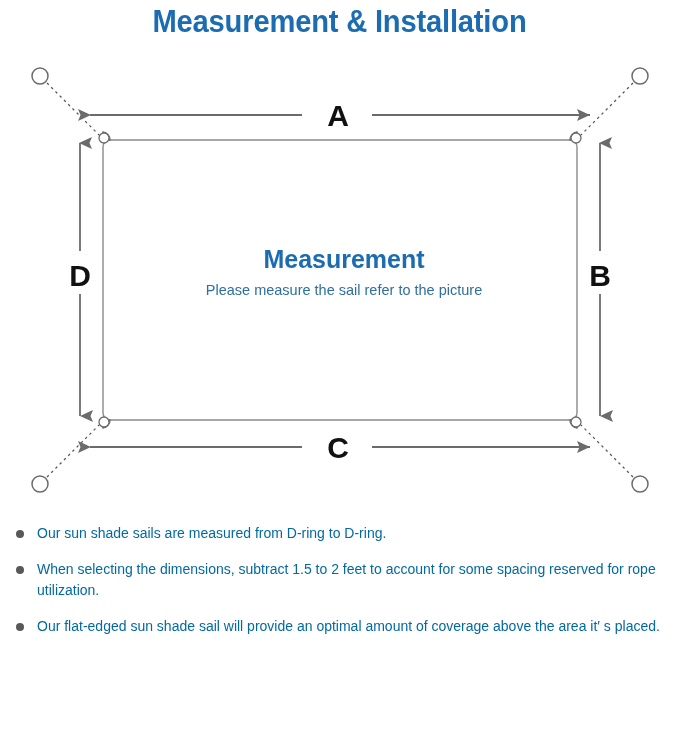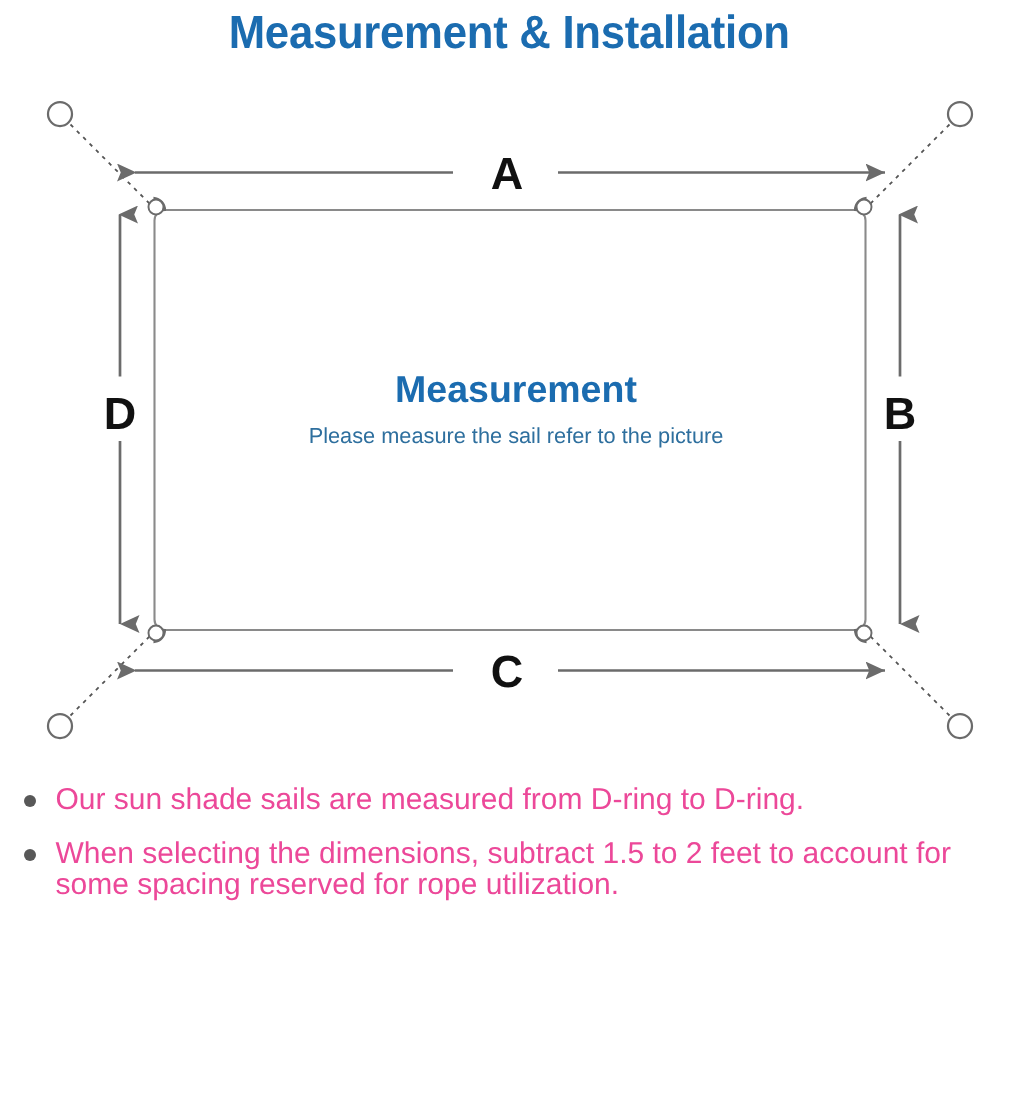--- a/index.html
+++ b/index.html
@@ -68,22 +68,22 @@
     left: 0;
     top: 523px;
     width: 679px;
     padding: 0 14px 0 12px;
     box-sizing: border-box;
   }
   .note-item {
     position: relative;
     padding-left: 25px;
     margin-bottom: 15px;
-    color: #ec4899;
-    font-size: 20px;
+    color: #0369a1;
+    font-size: 14px;
     line-height: 21px;
     font-family: "Liberation Sans", sans-serif;
   }
   .note-item:last-child { margin-bottom: 0; }
   .note-bullet {
     position: absolute;
     left: 4px;
     top: 7px;
     width: 8px;
     height: 8px;
@@ -182,14 +182,18 @@
     <span class="note-text">Our sun shade sails are measured from D-ring to D-ring.</span>
   </div>
 
 
   <div class="note-item">
     <span class="note-bullet"></span>
     <span class="note-text">When selecting the dimensions, subtract 1.5 to 2 feet to account for some spacing reserved for rope utilization.</span>
   </div>
 
 
+  <div class="note-item">
+    <span class="note-bullet"></span>
+    <span class="note-text">Our flat-edged sun shade sail will provide an optimal amount of coverage above the area it′  s placed.</span>
+  </div>
 
 </div>
 
 </body></html>

